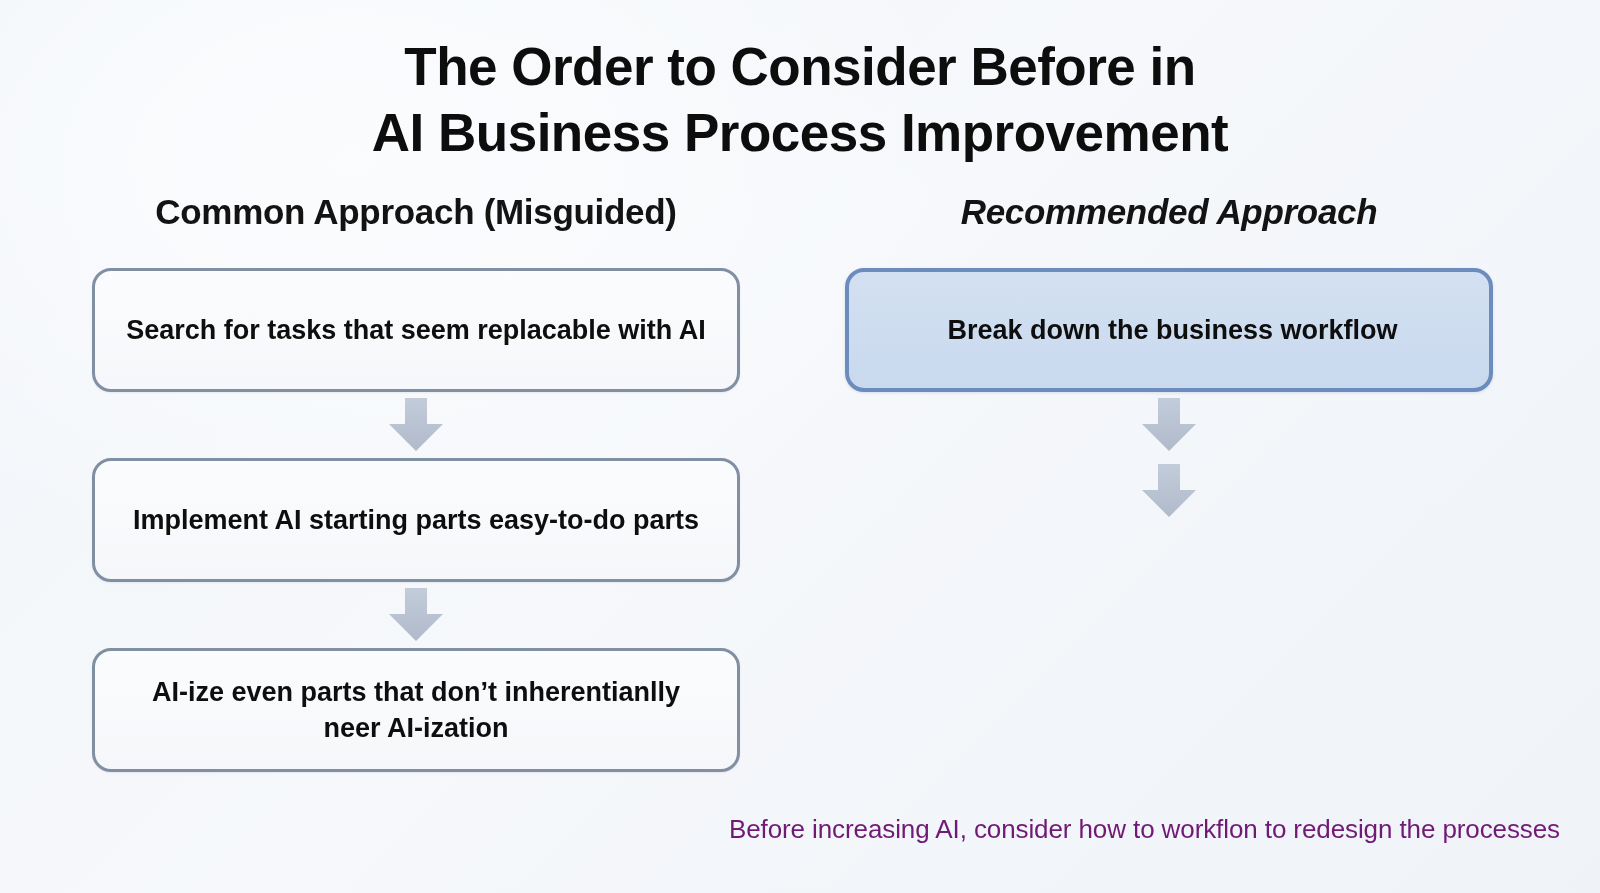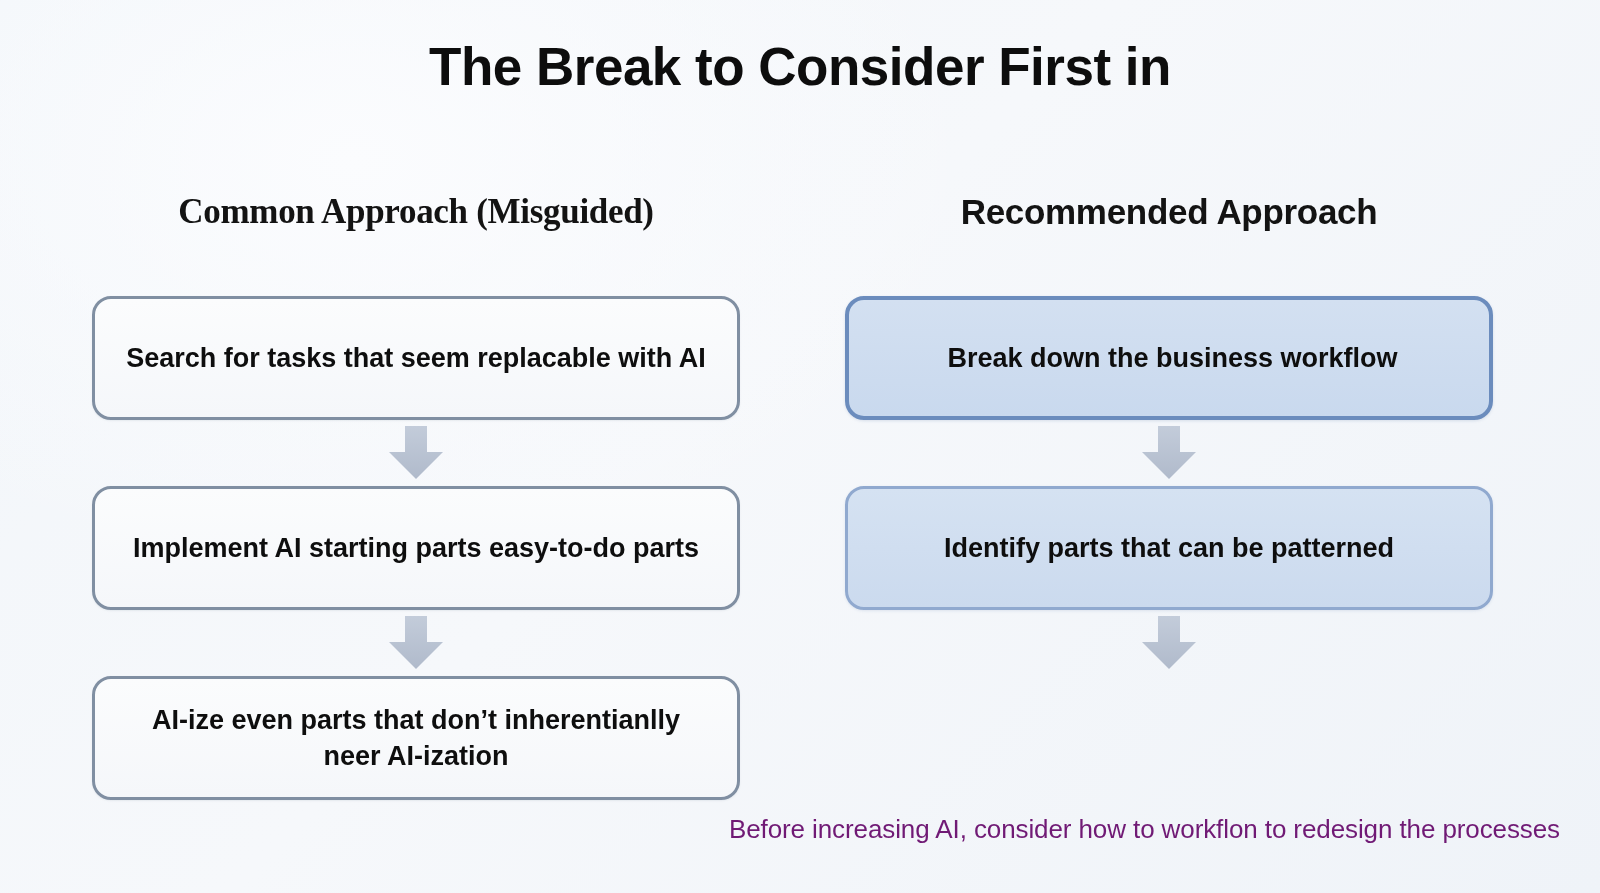--- a/index.html
+++ b/index.html
@@ -44,29 +44,28 @@
   
   .col-head {
     position: absolute;
     top: 192px;
     font-size: 35px;
     font-weight: bold;
     color: #131313;
     white-space: nowrap;
     letter-spacing: -0.3px;
   }
-  .col-head.left  { left: 92px;  width: 648px; text-align: center; font-family: Liberation Serif, serif; }
-  .col-head.right { left: 845px; width: 648px; text-align: center; }
+  .col-head.left  { left: 92px;  width: 648px; text-align: center; }
+  .col-head.right { left: 845px; width: 648px; text-align: center; font-style: italic; }
 
   
   .column {
     position: absolute;
     top: 268px;
     width: 648px;
-    margin-top: 28px;
   }
   .column.left  { left: 92px; }
   .column.right { left: 845px; }
 
   
   .node {
     position: relative;
     width: 648px;
     height: 124px;
     border-radius: 19px;
@@ -128,21 +127,22 @@
     letter-spacing: -0.1px;
     white-space: nowrap;
   }
 </style>
 </head>
 <body>
 
 <div class="page">
 
   <div class="title-block">
-    <div class="title-line">The Break to Consider First in</div>
+    <div class="title-line">The Order to Consider Before in</div>
+    <div class="title-line">AI Business Process Improvement</div>
   </div>
 
   <div class="col-head left">Common Approach (Misguided)</div>
   <div class="col-head right">Recommended Approach</div>
 
   <div class="column left">
 
     <div class="node plain">
       <span class="label">Search for tasks that seem replacable with AI</span>
     </div>
@@ -180,23 +180,20 @@
     <div class="node accent">
       <span class="label">Break down the business workflow</span>
     </div>
 
     <div class="arrow-slot">
       <svg class="arrow" viewBox="0 0 62 54">
         <polygon points="20,0 42,0 42,26 58,26 31,53 4,26 20,26" fill="url(#ag1)"></polygon>
       </svg>
     </div>
 
-    <div class="node accent-soft">
-      <span class="label">Identify parts that can be patterned</span>
-    </div>
 
     <div class="arrow-slot">
       <svg class="arrow" viewBox="0 0 62 54">
         <polygon points="20,0 42,0 42,26 58,26 31,53 4,26 20,26" fill="url(#ag1)"></polygon>
       </svg>
     </div>
 
 
   </div>
 

